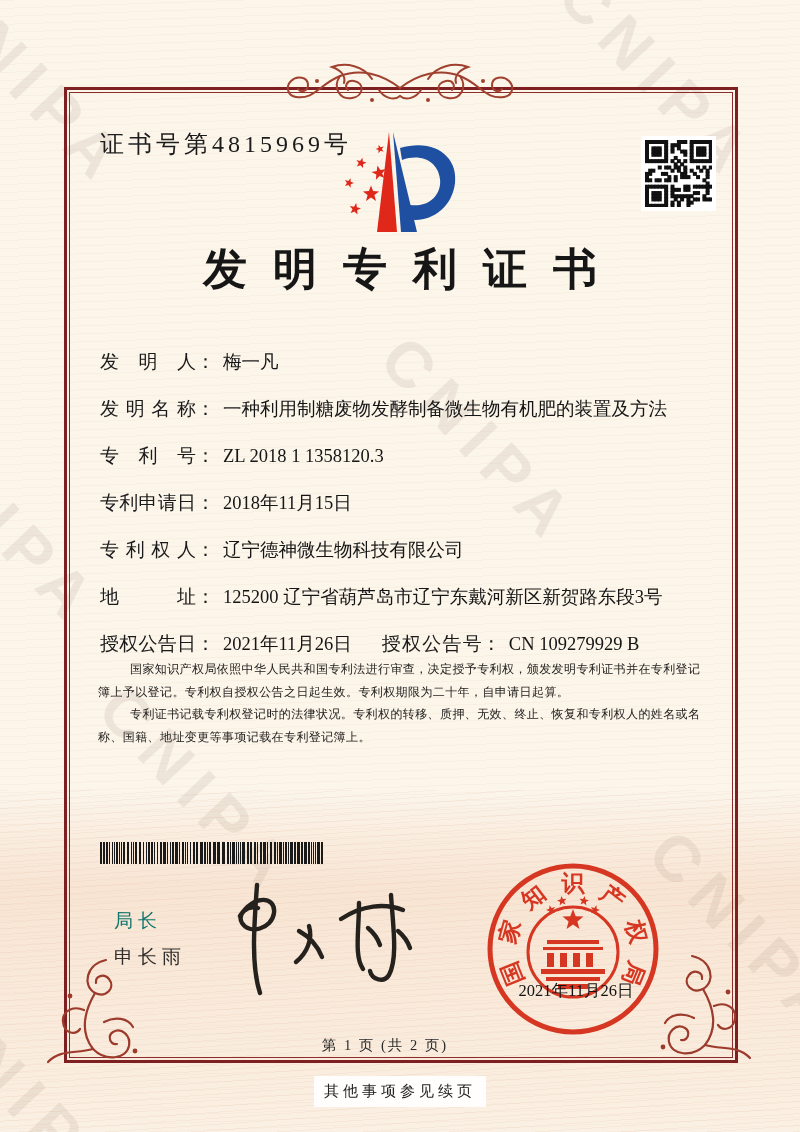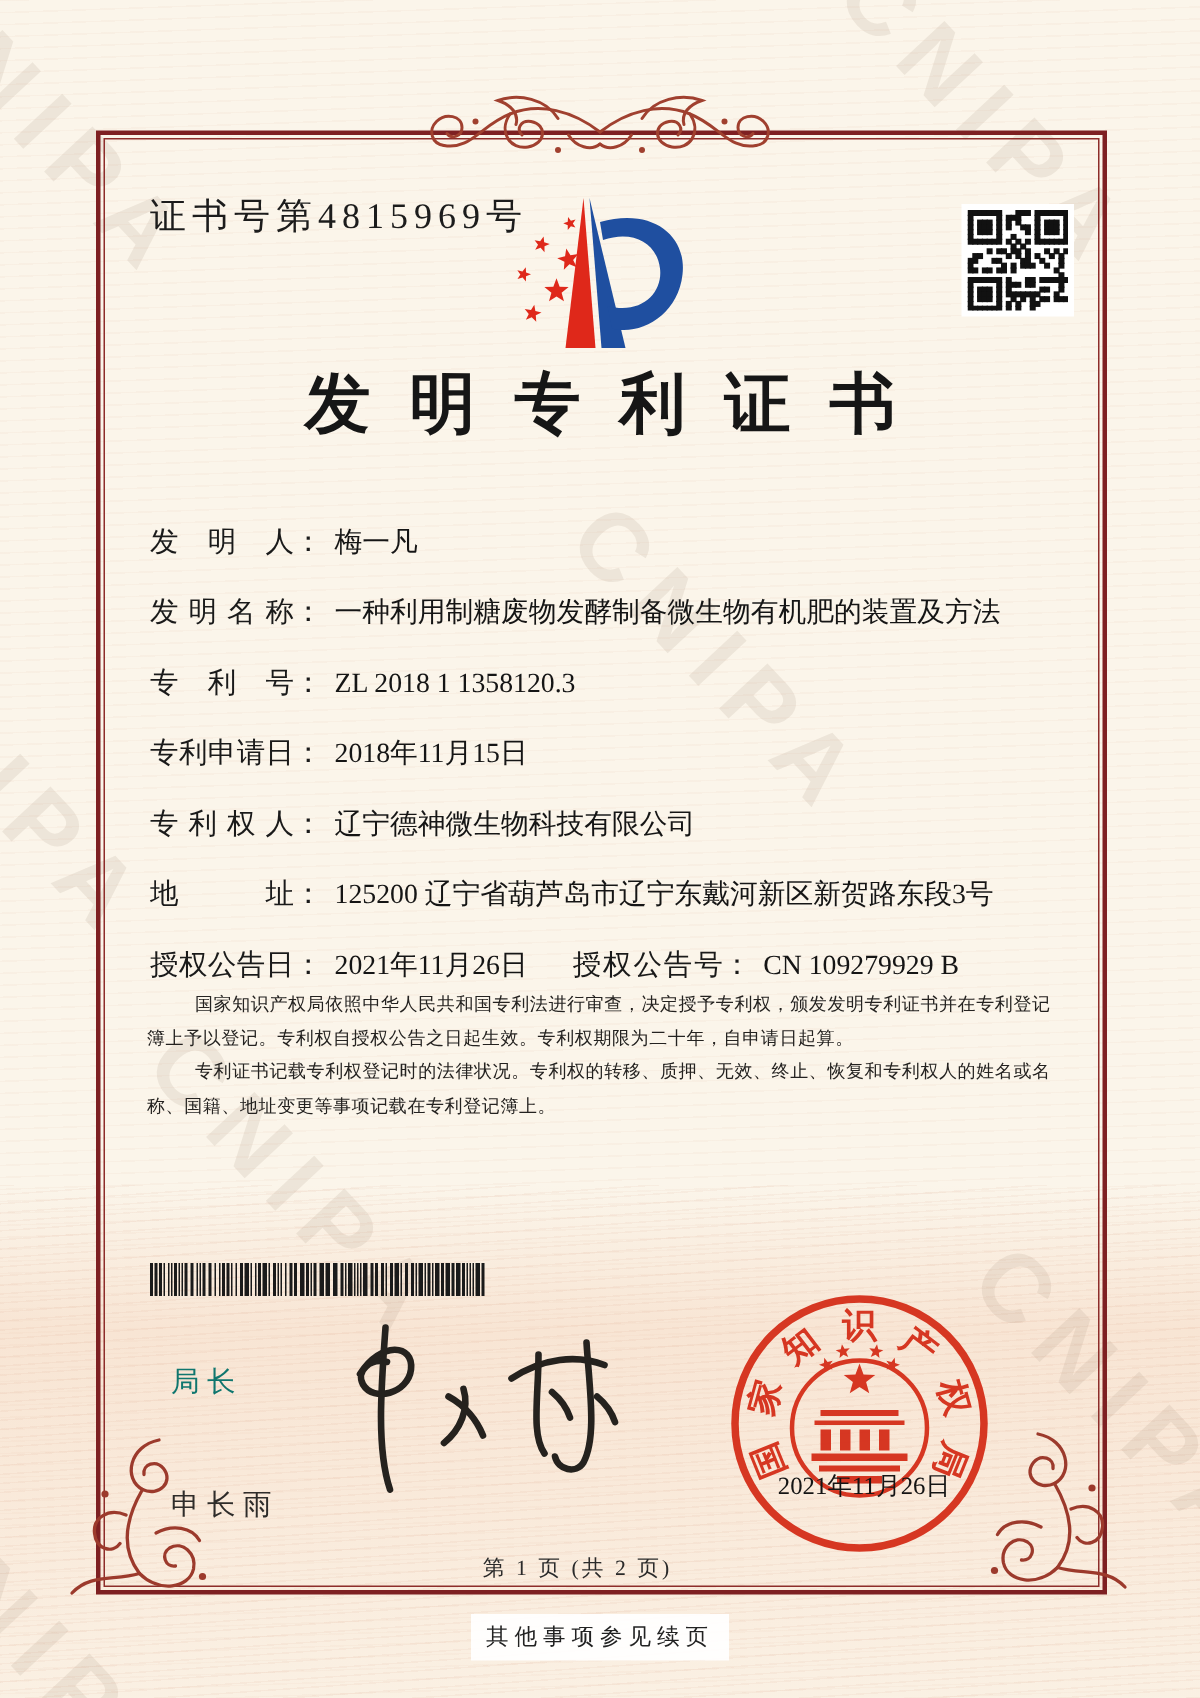--- a/index.html
+++ b/index.html
@@ -35,21 +35,21 @@
   .flabel{display:inline-block;width:96px;text-align:justify;text-align-last:justify;color:#1a1a1a;vertical-align:top;}
   .fcolon{display:inline-block;margin-right:8px;color:#1a1a1a;}
   .fvalue{font-size:18.5px;color:#151515;}
   .fpair2{margin-left:30px;}
   .paras{position:absolute;z-index:5;left:98px;top:658px;width:610px;
          font-size:12px;line-height:22.6px;letter-spacing:0.4px;color:#242220;}
   .paras p{margin:0;text-indent:32px;}
   .barcode{position:absolute;z-index:5;left:100px;top:842px;line-height:0;}
   .signer-title{position:absolute;z-index:5;left:114px;top:908px;font-family:"Liberation Sans",sans-serif;
         font-size:19px;letter-spacing:5px;color:#0f766e;font-weight:400;}
-  .signer-name{position:absolute;z-index:5;left:114px;top:990px;font-family:"Liberation Sans",sans-serif;
+  .signer-name{position:absolute;z-index:5;left:114px;top:944px;font-family:"Liberation Sans",sans-serif;
         font-size:19px;letter-spacing:5px;color:#2e2c2a;font-weight:500;}
   .signature{position:absolute;z-index:6;left:212px;top:876px;}
   .seal{position:absolute;z-index:5;left:484px;top:860px;opacity:0.96;}
   .seal-date{position:absolute;z-index:7;left:490px;top:980px;width:172px;text-align:center;
         font-size:16.5px;color:#141414;white-space:nowrap;}
   .page-no{position:absolute;z-index:5;left:0;right:30px;top:1036px;text-align:center;font-size:14.5px;color:#2a2a2a;letter-spacing:2px;}
   .footer-note{position:absolute;z-index:5;left:0;right:0;top:1076px;text-align:center;}
   .footer-note span{display:inline-block;background:rgba(255,255,255,0.92);padding:6px 10px;
         font-size:15px;letter-spacing:4px;color:#222;}
 </style>

